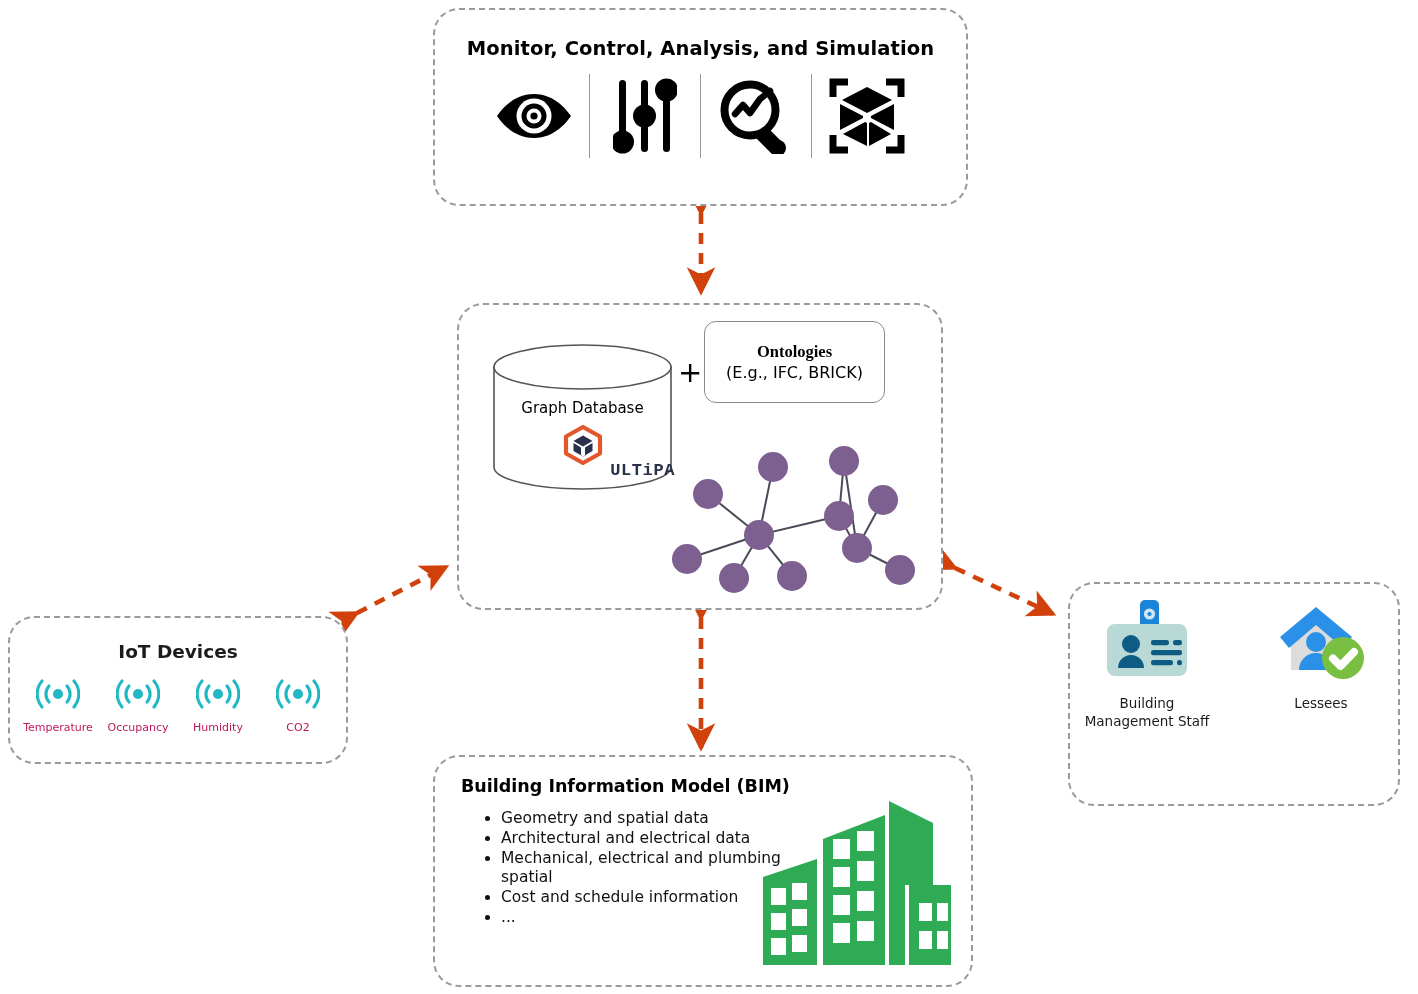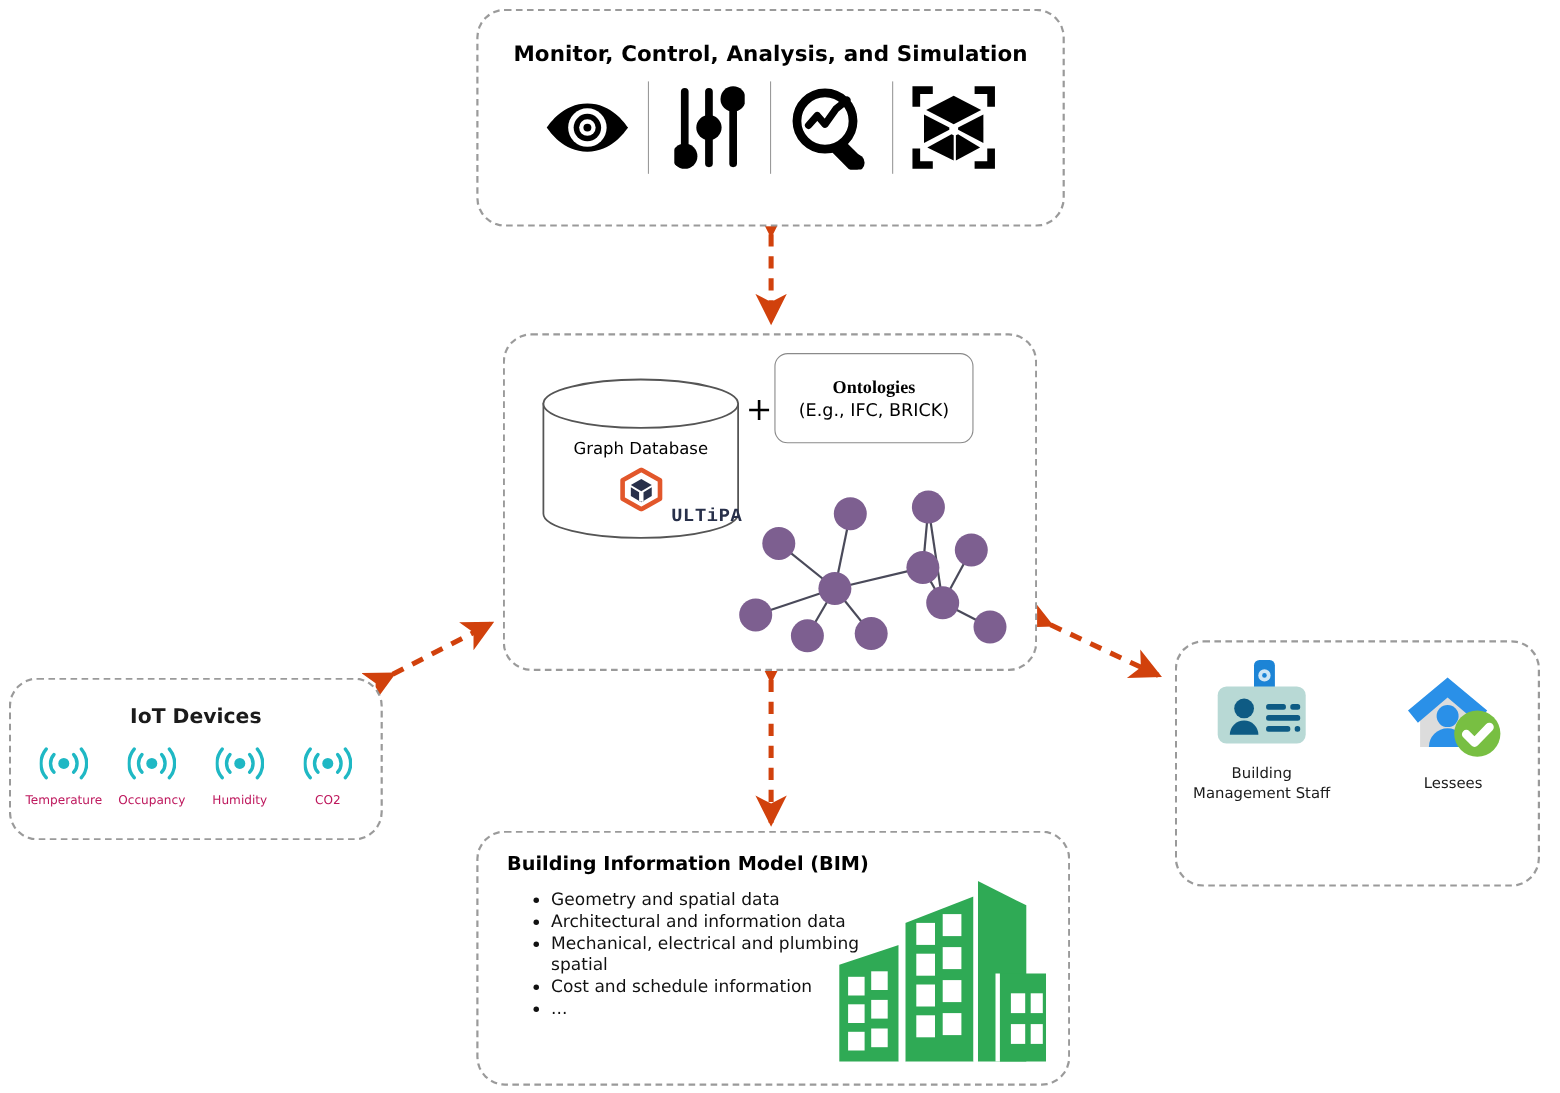--- a/index.html
+++ b/index.html
@@ -24,21 +24,21 @@
   
   #panel-iot{left:8px;top:616px;width:340px;height:148px;}
   #panel-iot .panel-title{font-size:18.5px;font-weight:700;margin-top:23px;color:#1b1b1b;}
   .iot-row{display:flex;justify-content:space-around;align-items:flex-start;margin-top:15px;padding:0 8px;}
   .iot-item{display:flex;flex-direction:column;align-items:center;width:78px;}
   .iot-label{font-size:11px;color:#be185d;margin-top:6px;white-space:nowrap;}
 
   
   #panel-occ{left:1068px;top:582px;width:332px;height:224px;}
   #panel-occ .panel-title{font-size:19px;margin-top:20px;}
-  .occ-row{display:flex;justify-content:center;gap:34px;margin-top:16px;align-items:center;}
+  .occ-row{display:flex;justify-content:center;gap:34px;margin-top:16px;}
   .occ-item{display:flex;flex-direction:column;align-items:center;width:140px;}
   .occ-label{font-size:13.5px;color:#1b1b1b;text-align:center;line-height:1.35;margin-top:8px;}
 
   
   #panel-bim{left:433px;top:755px;width:540px;height:232px;}
   #bim-title{position:absolute;left:26px;top:19px;font-size:17.5px;font-weight:bold;color:#000;}
   #bim-list{position:absolute;left:40px;top:52px;width:300px;margin:0;padding:0 0 0 26px;
             font-size:15.5px;line-height:1.23;color:#111;}
   #bim-list li{margin:0 0 1px 0;}
   #bim-building{position:absolute;right:20px;bottom:8px;}
@@ -276,21 +276,21 @@
         <div class="occ-label">Lessees</div>
       </div>
 
     </div>
   </div>
 
   <div class="panel" id="panel-bim">
     <div id="bim-title">Building Information Model (BIM)</div>
     <ul id="bim-list">
         <li>Geometry and spatial data</li>
-        <li>Architectural and information data</li>
+        <li>Architectural and electrical data</li>
         <li>Mechanical, electrical and plumbing spatial</li>
         <li>Cost and schedule information</li>
         <li>...</li>
       </ul>
     <div id="bim-building">
       <svg width="190" height="180" viewBox="0 0 190 180">
         <g fill="#2faa55">
           <path d="M2 84 L56 66 L56 172 L2 172 Z"></path>
           <path d="M62 46 L124 22 L124 172 L62 172 Z"></path>
           <path d="M128 8 L172 30 L172 172 L128 172 Z"></path>

